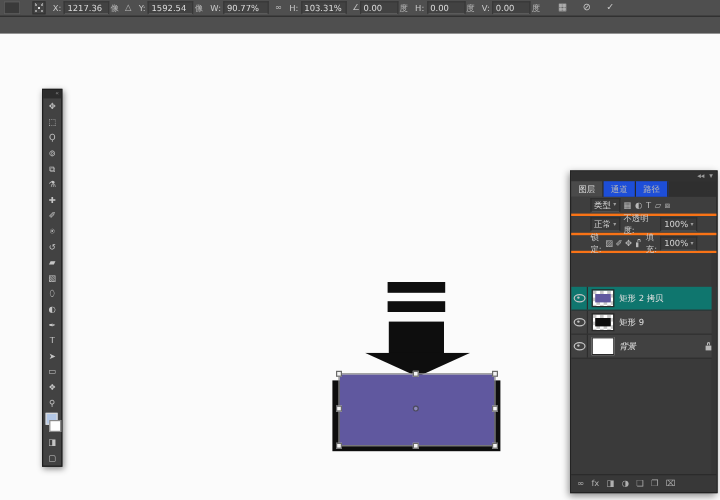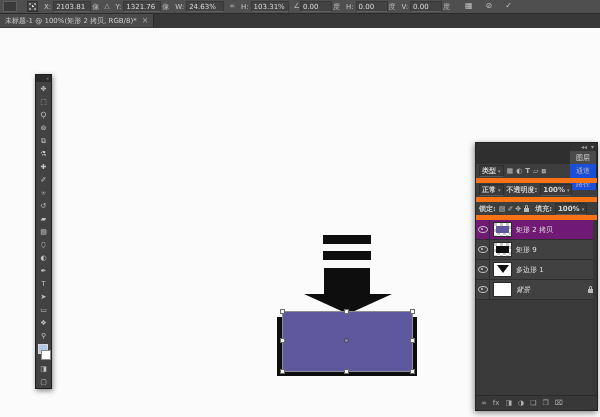--- a/index.html
+++ b/index.html
@@ -46,37 +46,37 @@
   .tool{height:13px;display:flex;align-items:center;justify-content:center;font-size:7px;color:#c5c5c5;}
   #swatches{position:relative;height:20px;}
   #fg-swatch{position:absolute;left:2px;top:2px;width:8px;height:8px;border:1px solid #d8d8d8;}
   #bg-swatch{position:absolute;left:5px;top:8px;width:8px;height:8px;background:#fff;border:1px solid #8a8a8a;}
   
   #layers-panel{position:absolute;left:475px;top:142px;width:123px;height:269px;background:#3e3e3e;
     border:1px solid #232323;box-shadow:-1px 2px 6px rgba(0,0,0,.45);box-sizing:border-box;
     display:flex;flex-direction:column;font-size:7px;color:#cccccc;}
   #panel-strip{height:8px;background:#313131;display:flex;justify-content:flex-end;align-items:center;gap:4px;
     padding-right:3px;color:#9b9b9b;font-size:6px;line-height:8px;}
-  #panel-tabs{height:13px;background:#2f2f2f;display:flex;align-items:flex-end;flex-direction:column;}
+  #panel-tabs{height:13px;background:#2f2f2f;display:flex;align-items:flex-end;}
   .ptab{padding:2px 6px 1px;background:#1d4ed8;color:#b5b5b5;border-right:1px solid #272727;}
   .ptab.active{background:#4a4a4a;color:#dedede;}
-  .prow{display:flex;align-items:center;padding:0 3px;border-bottom:5px solid #f97316;font-weight:bold;}
+  .prow{display:flex;align-items:center;padding:0 16px;border-bottom:2px solid #f97316;}
   #filter-row{height:14px;gap:3px;}
   .dropdown{background:#3a3a3a;border:1px solid #2e2e2e;border-bottom-color:#575757;height:10px;
     display:flex;align-items:center;padding:0 2px;gap:2px;color:#d5d5d5;white-space:nowrap;}
   .dd-arrow{font-size:5px;color:#9d9d9d;}
   .mini-icon{color:#b8b8b8;font-size:7px;}
   #blend-row{height:14px;gap:3px;}
   #lock-row{height:13px;gap:3px;}
   .mini-lock{position:relative;width:5px;height:4px;background:#b9b9b9;display:inline-block;margin-top:3px;}
   .mini-lock:before{content:"";position:absolute;left:1px;top:-3px;width:3px;height:3px;border:1px solid #b9b9b9;
     border-bottom:none;border-radius:2px 2px 0 0;box-sizing:border-box;}
   #layer-list{flex:1;background:#3a3a3a;overflow:hidden;position:relative;}
   .layer-row{height:19px;display:flex;align-items:center;background:#414141;border-bottom:1px solid #2d2d2d;}
-  .layer-row.selected{background:#701a75;}
+  .layer-row.selected{background:#0f766e;margin-top:28px;}
   .eye-cell{width:13px;display:flex;justify-content:center;border-right:1px solid #2d2d2d;align-self:stretch;align-items:center;}
   .eye{width:8px;height:5px;border:1px solid #c3c3c3;border-radius:50%;position:relative;}
   .eye:after{content:"";position:absolute;left:2px;top:1px;width:2px;height:2px;background:#c3c3c3;border-radius:50%;}
   .thumb{width:17px;height:13px;margin:0 4px 0 3px;border:1px solid #2a2a2a;position:relative;overflow:hidden;background:#fff;}
   .thumb.checker{background:repeating-conic-gradient(#ffffff 0 25%,#c9c9c9 0 50%) 0 0/6px 6px;}
   .thumb .shp{position:absolute;}
   .layer-name{flex:1;color:#e0e0e0;white-space:nowrap;overflow:hidden;}
   .layer-name.italic{font-style:italic;}
   .row-lock{margin-right:4px;}
   #panel-footer{height:14px;background:#383838;border-top:1px solid #2b2b2b;display:flex;align-items:center;
@@ -85,53 +85,47 @@
 </style>
 </head>
 <body>
 
 <div id="app">
 
   <div id="options-bar">
     <div class="ob-preset"></div>
     <div class="ob-ref"></div>
     <span class="ob-label">X:</span>
-    <span class="ob-field w34">2103.81</span>
+    <span class="ob-field w34">1217.36</span>
     <span class="ob-unit">像</span>
     <span class="ob-icon">△</span>
     <span class="ob-label">Y:</span>
-    <span class="ob-field w34">1321.76</span>
+    <span class="ob-field w34">1592.54</span>
     <span class="ob-unit">像</span>
     <span class="ob-label">W:</span>
-    <span class="ob-field w34">24.63%</span>
+    <span class="ob-field w34">90.77%</span>
     <span class="ob-icon">∞</span>
     <span class="ob-label">H:</span>
     <span class="ob-field w34">103.31%</span>
     <span class="ob-icon">∠</span>
     <span class="ob-field w28">0.00</span>
     <span class="ob-unit">度</span>
     <span class="ob-label">H:</span>
     <span class="ob-field w28">0.00</span>
     <span class="ob-unit">度</span>
     <span class="ob-label">V:</span>
     <span class="ob-field w28">0.00</span>
     <span class="ob-unit">度</span>
     <div class="ob-right">
       <span>▦</span>
       <span>⊘</span>
       <span>✓</span>
     </div>
   </div>
 
-  <div id="tab-bar">
-    <div id="doc-tab">
-      <span>未标题-1 @ 100%(矩形 2 拷贝, RGB/8)*</span>
-      <span class="close">×</span>
-    </div>
-  </div>
 
   <div id="canvas">
     <div class="art" style="left: 323px; top: 207px; width: 48px; height: 9px; background: rgb(14, 14, 14);"></div>
     <div class="art" style="left: 323px; top: 223px; width: 48px; height: 9px; background: rgb(14, 14, 14);"></div>
     <div class="art" style="left: 324px; top: 240px; width: 46px; height: 28px; background: rgb(14, 14, 14);"></div>
     <svg id="arrow-head" class="art" width="88" height="20" style="background: transparent;">
       <polygon points="0,0 88,0 44,20" fill="#0e0e0e"></polygon>
     </svg>
     <div id="rect-black" class="art" style="background: rgb(14, 14, 14);"></div>
     <div id="rect-copy" class="art" style="background: rgb(96, 88, 159);">
@@ -243,29 +237,20 @@
           </span>
           <span class="thumb checker">
             <span class="shp" style="left: 2px; top: 3px; width: 13px; height: 7px; background: rgb(14, 14, 14);"></span>
           </span>
           <span class="layer-name">矩形 9</span>
         </div>
         <div class="layer-row">
           <span class="eye-cell">
             <span class="eye"></span>
           </span>
-          <span class="thumb">
-            <span class="shp" style="left: 3px; top: 2px; width: 0px; height: 0px; border-left: 6px solid transparent; border-right: 6px solid transparent; border-top: 8px solid rgb(14, 14, 14);"></span>
-          </span>
-          <span class="layer-name">多边形 1</span>
-        </div>
-        <div class="layer-row">
-          <span class="eye-cell">
-            <span class="eye"></span>
-          </span>
           <span class="thumb"></span>
           <span class="layer-name italic">背景</span>
           <span class="mini-lock row-lock"></span>
         </div>
         <div id="scroll-track"></div>
     </div>
     <div id="panel-footer">
         <span>∞</span>
         <span>fx</span>
         <span>◨</span>

